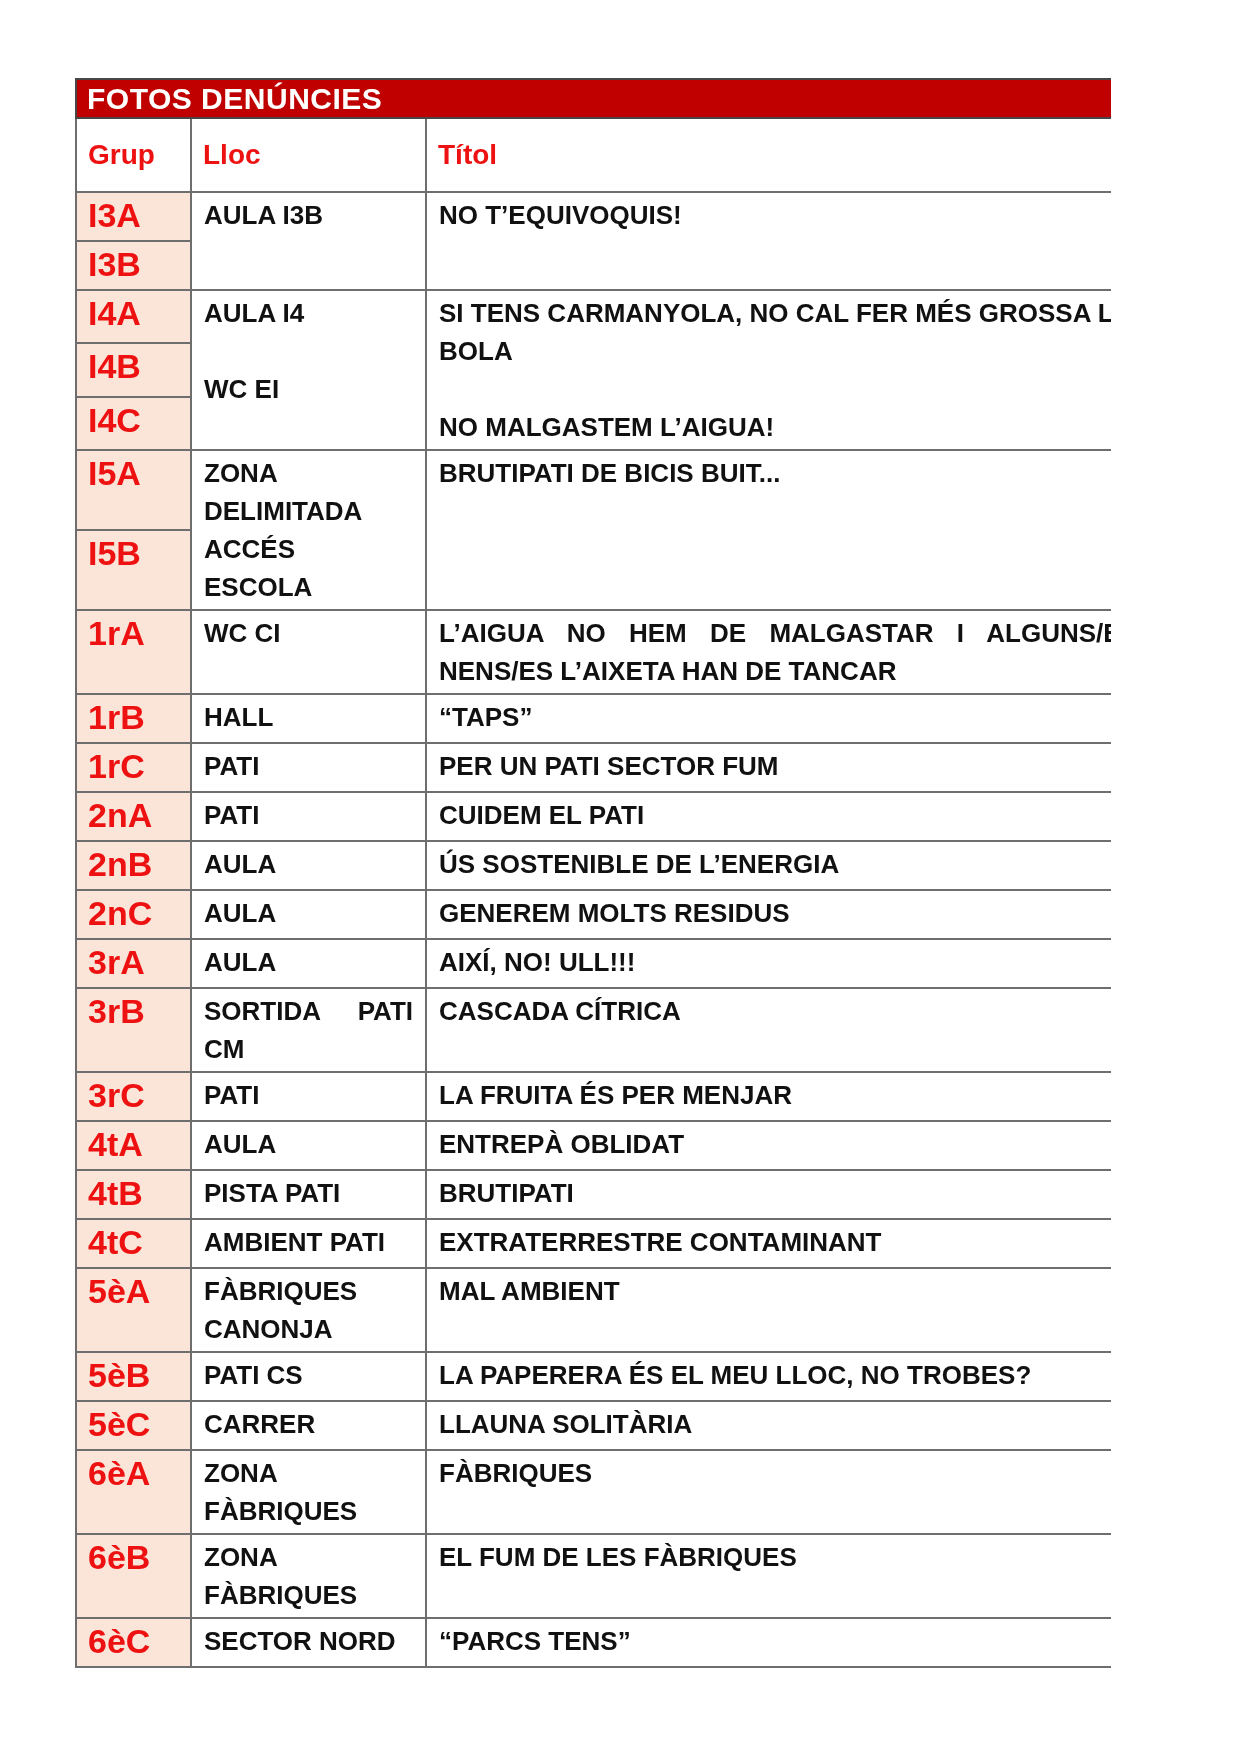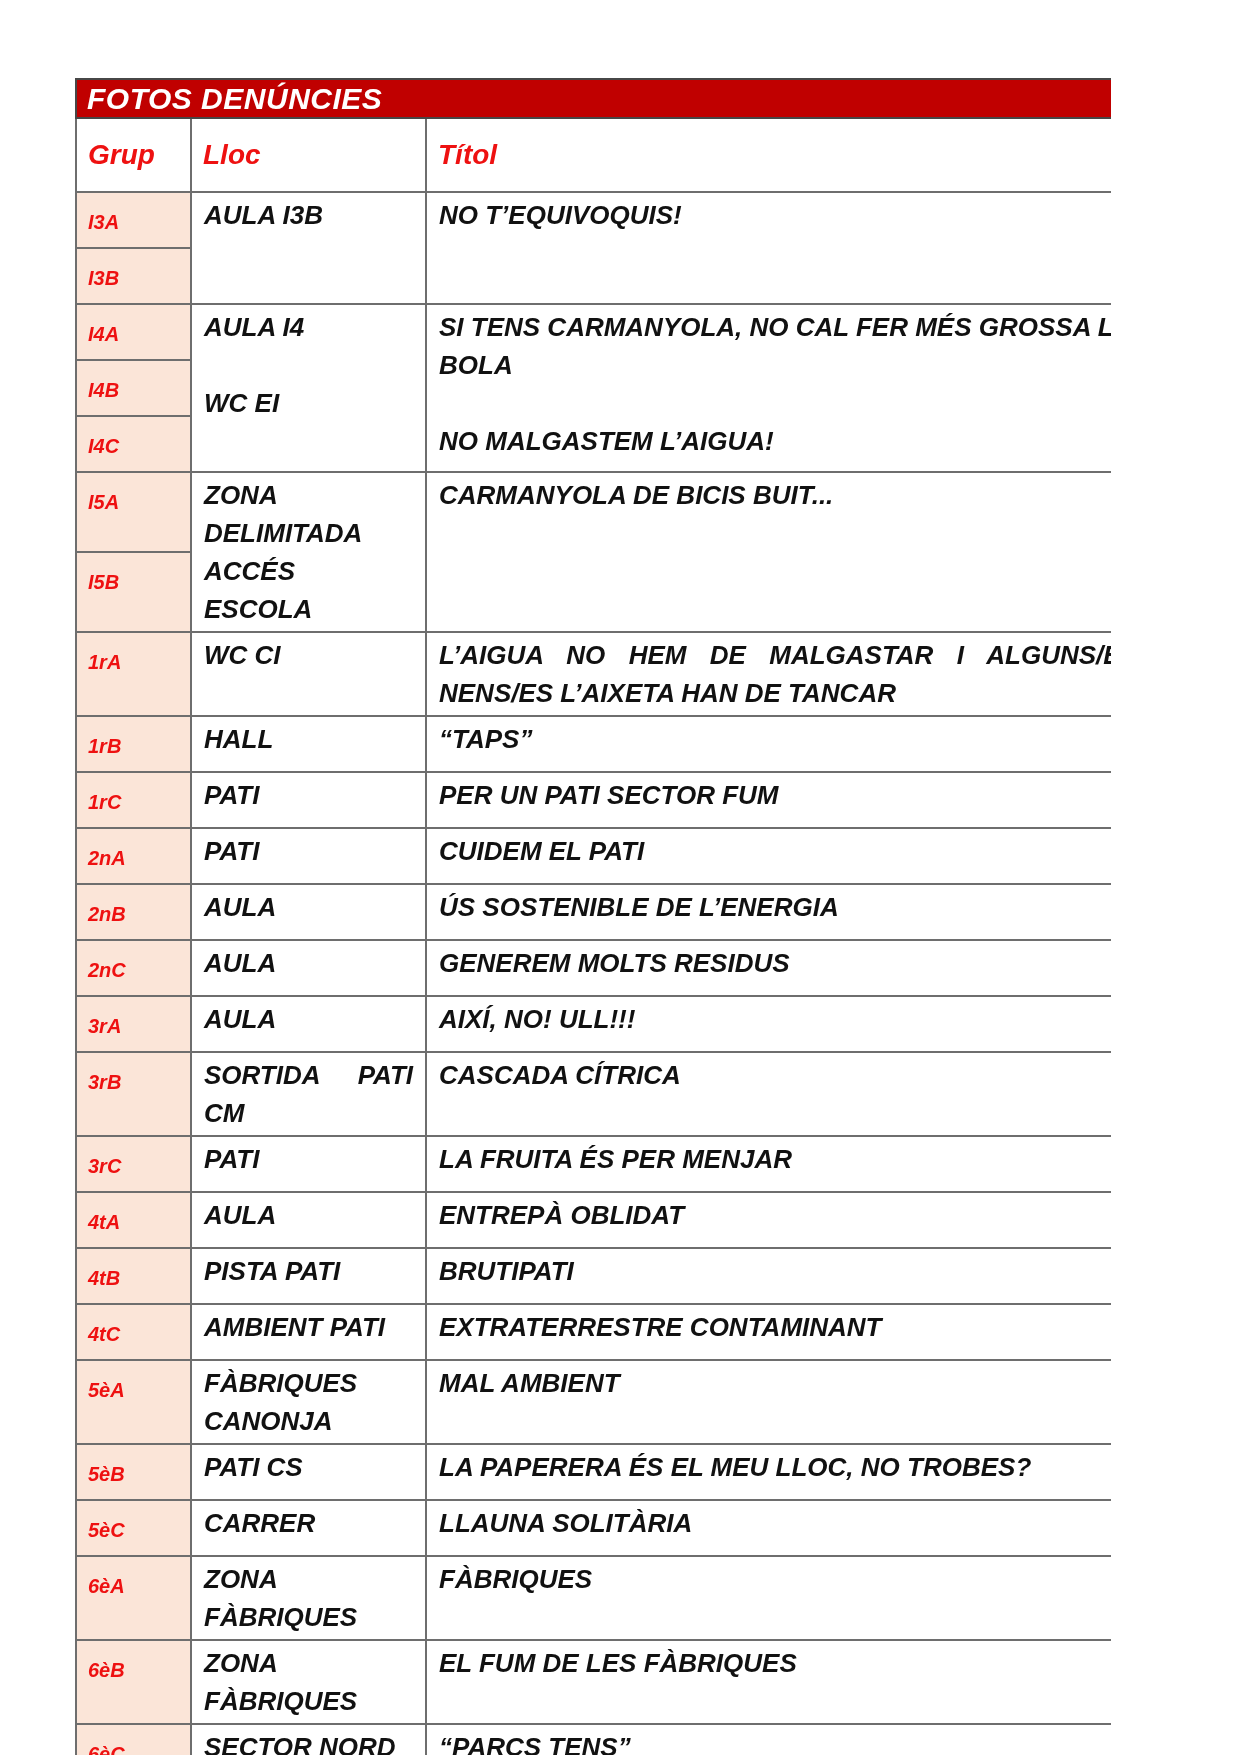--- a/index.html
+++ b/index.html
@@ -11,21 +11,21 @@
     --border:#6e6e6e;
     --border-dark:#474747;
   }
   html,body{margin:0;padding:0;background:#ffffff;}
   body{
     width:1241px;height:1755px;
     font-family:"Liberation Sans","DejaVu Sans",sans-serif;
     font-weight:bold;
     color:var(--body-text);
   }
-  .page{position:relative;width:1111px;height:1755px;overflow:hidden;font-style:italic;}
+  .page{position:relative;width:1111px;height:1755px;overflow:hidden;}
   table.denuncies{
     position:absolute;left:75px;top:78px;
     width:1075px;
     border-collapse:collapse;
     table-layout:fixed;
     border:2px solid var(--border-dark);
   }
   col.c-grup{width:115px;}
   col.c-lloc{width:235px;}
   col.c-titol{width:725px;}
@@ -50,24 +50,24 @@
     background:#ffffff;
     color:var(--red-text);
     font-size:28px;
     line-height:40px;
     height:40px;
     padding:16px 11px;
   }
   td.grup{
     background:var(--grup-bg);
     color:var(--red-text);
-    font-size:20px;
+    font-size:34px;
     line-height:36px;
     height:40px;
-    padding:11px 8px 3px 11px;
+    padding:4px 8px 3px 11px;
     white-space:pre-line;
   }
   td.lloc,td.titol{
     background:#ffffff;
     color:var(--body-text);
     font-size:26px;
     line-height:38px;
     height:40px;
     padding:3px 12px 3px 12px;
     white-space:pre-line;
@@ -120,21 +120,21 @@
         </tr>
         <tr>
           <td class="grup">I4C</td>
         </tr>
         <tr>
           <td class="grup">I5A</td>
           <td class="lloc" rowspan="2">ZONA
 DELIMITADA
 ACCÉS
 ESCOLA</td>
-          <td class="titol" rowspan="2">CARMANYOLA DE BICIS BUIT...</td>
+          <td class="titol" rowspan="2">BRUTIPATI DE BICIS BUIT...</td>
         </tr>
         <tr>
           <td class="grup">I5B</td>
         </tr>
         <tr>
           <td class="grup">1rA</td>
           <td class="lloc" rowspan="1">WC CI</td>
           <td class="titol justify" rowspan="1">L’AIGUA NO HEM DE MALGASTAR I ALGUNS/ES NENS/ES L’AIXETA HAN DE TANCAR</td>
         </tr>
         <tr>

